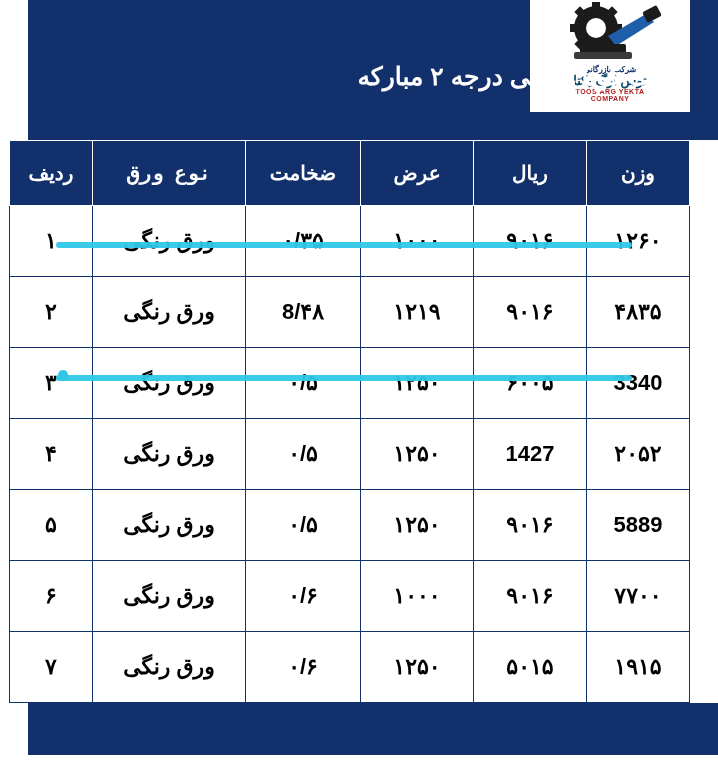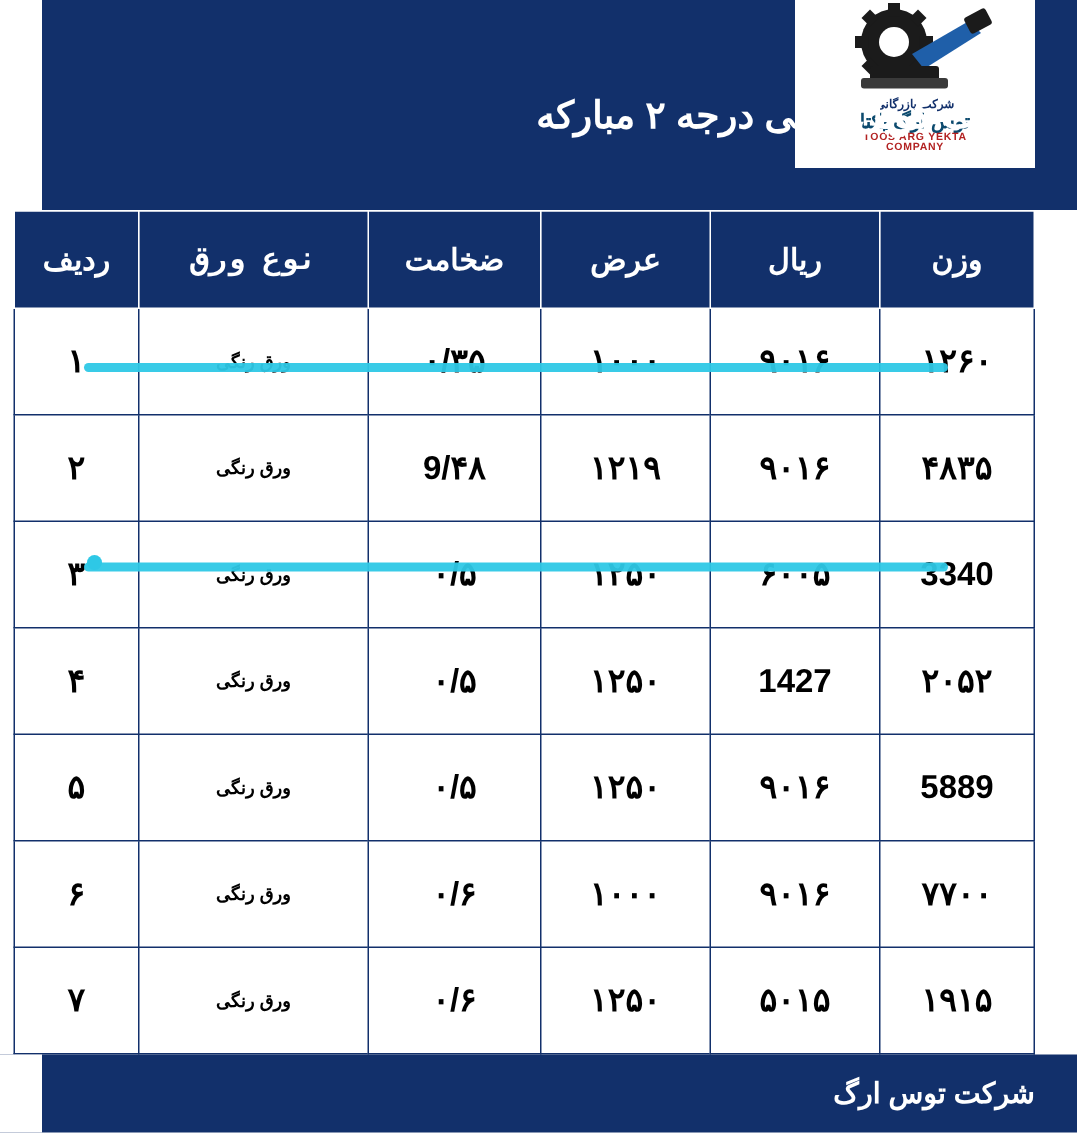--- a/index.html
+++ b/index.html
@@ -111,21 +111,21 @@
     background: #ffffff;
     color: #000000;
     font-size: 22px;
     font-weight: bold;
     height: 68px;
     border: 1px solid #12306b;
     text-align: center;
     vertical-align: middle;
   }
   table.price td.cell-type {
-    font-size: 12px;
+    font-size: 22px;
   }
   .col-radif { width: 80px; }
   .col-type  { width: 150px; font-family: Liberation Mono, monospace; }
   .col-thick { width: 112px; }
   .col-width { width: 110px; margin-top: 11px; }
   .col-rial  { width: 110px; margin-top: 34px; }
   .col-weight{ width: 100px; }
 
   
   .hl {
@@ -250,21 +250,21 @@
           <td>۹۰۱۶</td>
           <td>۱۰۰۰</td>
           <td>۰/۳۵</td>
           <td class="cell-type">ورق رنگی</td>
           <td>۱</td>
         </tr>
         <tr>
           <td>۴۸۳۵</td>
           <td>۹۰۱۶</td>
           <td>۱۲۱۹</td>
-          <td>9/۴۸</td>
+          <td>8/۴۸</td>
           <td class="cell-type">ورق رنگی</td>
           <td>۲</td>
         </tr>
         <tr>
           <td>3340</td>
           <td>۶۰۰۵</td>
           <td>۱۲۵۰</td>
           <td>۰/۵</td>
           <td class="cell-type">ورق رنگی</td>
           <td>۳</td>
@@ -304,20 +304,19 @@
       </tbody>
     </table>
   </div>
 
   <div class="hl hl-1"></div>
   <div class="hl hl-2"></div>
   <div class="hl-dot"></div>
 
   <div class="footer">
     <div class="footer-white-left"></div>
-    <div class="footer-company">شرکت توس ارگ</div>
   </div>
 
   <div class="telegram tg-line">
     <span>https://t.me/toosarg</span>
   </div>
 
 </div>
 
 </body></html>

